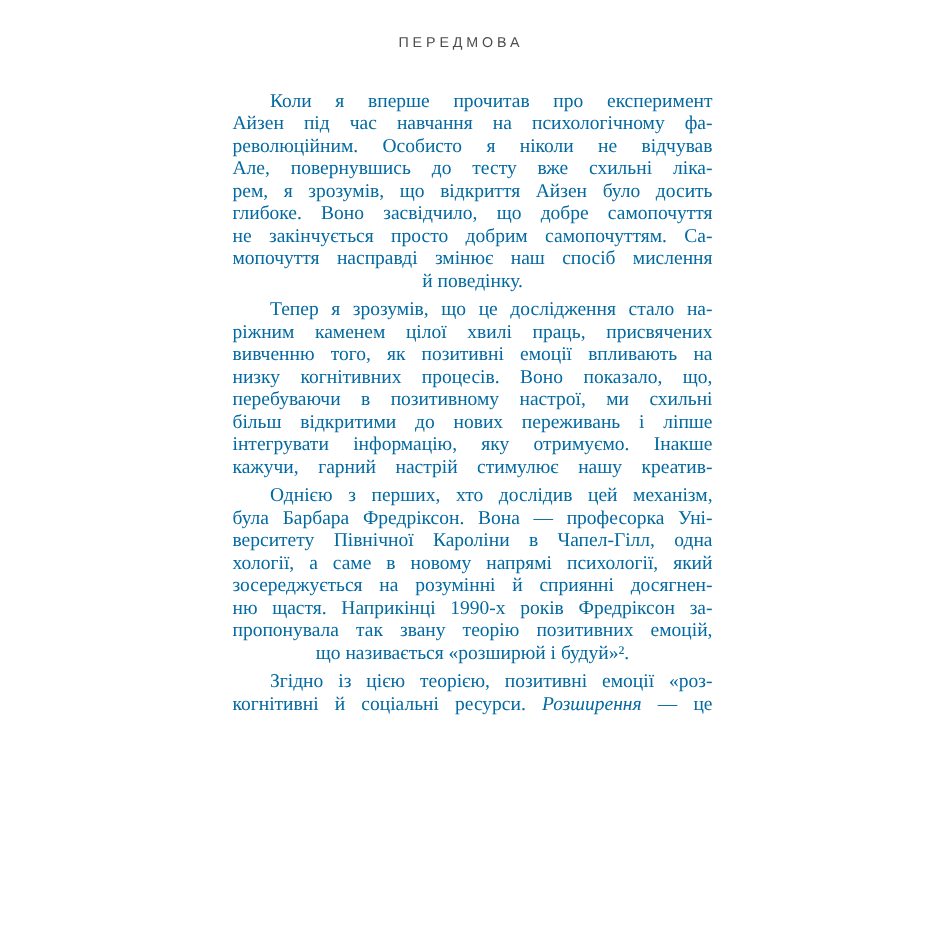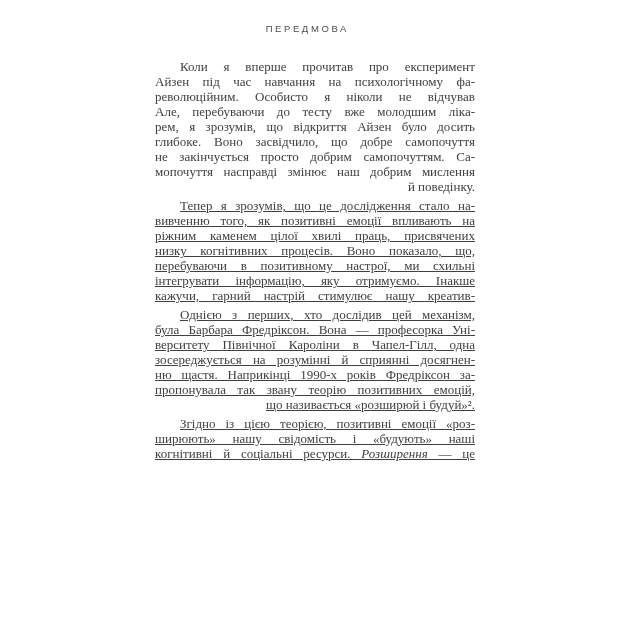--- a/index.html
+++ b/index.html
@@ -32,29 +32,28 @@
     text-indent: 2.6px; 
   }
   .text-block {
     position: absolute;
     left: 155px;
     top: 59px;
     width: 320px;
     font-family: "Liberation Serif", serif;
     font-size: 13px;
     line-height: 15px;
-    color: #404040;
+    color: #0369a1;
   }
   .paragraph + .paragraph {
     margin-top: 4px;
-    text-decoration: underline;
   }
   .line {
     white-space: normal;
-    text-align: right;
+    text-align: center;
   }
   .line.just {
     text-align: justify;
     text-align-last: justify;
   }
   .line.indent {
     padding-left: 25px;
   }
   .em {
     font-style: italic;
@@ -74,45 +73,46 @@
 <body>
 
 <div class="page">
   <div class="running-head">ПЕРЕДМОВА</div>
 
   <div class="text-block">
       <div class="paragraph">
         <div class="line indent just"><span>Коли я вперше прочитав про експеримент</span></div>
         <div class="line just"><span>Айзен під час навчання на психологічному фа-</span></div>
         <div class="line just"><span>революційним. Особисто я ніколи не відчував</span></div>
-        <div class="line just"><span>Але, перебуваючи до тесту вже молодшим ліка-</span></div>
+        <div class="line just"><span>Але, повернувшись до тесту вже схильні ліка-</span></div>
         <div class="line just"><span>рем, я зрозумів, що відкриття Айзен було досить</span></div>
         <div class="line just"><span>глибоке. Воно засвідчило, що добре самопочуття</span></div>
         <div class="line just"><span>не закінчується просто добрим самопочуттям. Са-</span></div>
-        <div class="line just"><span>мопочуття насправді змінює наш добрим мислення</span></div>
+        <div class="line just"><span>мопочуття насправді змінює наш спосіб мислення</span></div>
         <div class="line"><span>й поведінку.</span></div>
       </div>
       <div class="paragraph">
         <div class="line indent just"><span>Тепер я зрозумів, що це дослідження стало на-</span></div>
+        <div class="line just"><span>ріжним каменем цілої хвилі праць, присвячених</span></div>
         <div class="line just"><span>вивченню того, як позитивні емоції впливають на</span></div>
-        <div class="line just"><span>ріжним каменем цілої хвилі праць, присвячених</span></div>
         <div class="line just"><span>низку когнітивних процесів. Воно показало, що,</span></div>
         <div class="line just"><span>перебуваючи в позитивному настрої, ми схильні</span></div>
+        <div class="line just"><span>більш відкритими до нових переживань і ліпше</span></div>
         <div class="line just"><span>інтегрувати інформацію, яку отримуємо. Інакше</span></div>
         <div class="line just"><span>кажучи, гарний настрій стимулює нашу креатив-</span></div>
       </div>
       <div class="paragraph">
         <div class="line indent just"><span>Однією з перших, хто дослідив цей механізм,</span></div>
         <div class="line just"><span>була Барбара Фредріксон. Вона — професорка Уні-</span></div>
         <div class="line just"><span>верситету Північної Кароліни в Чапел-Гілл, одна</span></div>
+        <div class="line just"><span>хології, а саме в новому напрямі психології, який</span></div>
         <div class="line just"><span>зосереджується на розумінні й сприянні досягнен-</span></div>
         <div class="line just"><span>ню щастя. Наприкінці 1990-х років Фредріксон за-</span></div>
         <div class="line just"><span>пропонувала так звану теорію позитивних емоцій,</span></div>
         <div class="line"><span>що називається «розширюй і будуй»².</span></div>
       </div>
       <div class="paragraph">
         <div class="line indent just"><span>Згідно із цією теорією, позитивні емоції «роз-</span></div>
-        <div class="line just"><span>ширюють» нашу свідомість і «будують» наші</span></div>
         <div class="line just"><span>когнітивні й соціальні ресурси. </span><span class="em">Розширення</span><span> — це</span></div>
       </div>
     </div>
 
 </div>
 
 </body></html>

